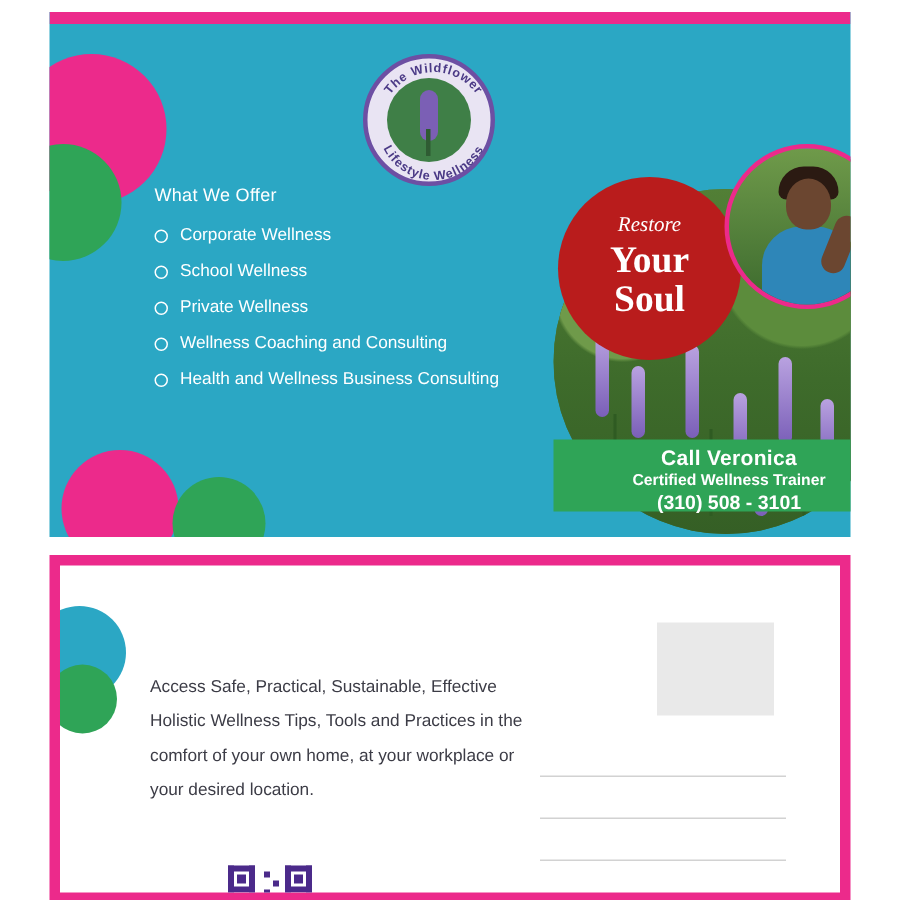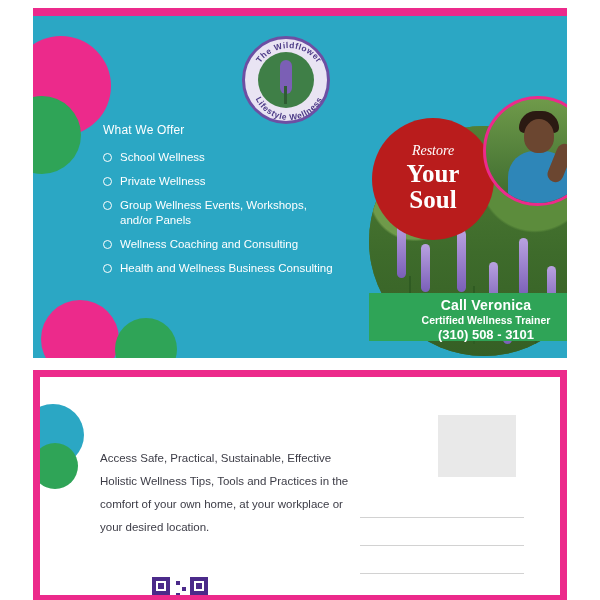--- a/index.html
+++ b/index.html
@@ -370,30 +370,29 @@
         <textPath href="#arcBot" startOffset="50%" text-anchor="middle">Lifestyle Wellness</textPath>
       </text>
     </svg>
   </div>
 
   <div class="offers">
     <div class="offers-title">What We Offer</div>
 
     <div class="offer-row">
       <span class="offer-bullet"></span>
+      <span class="offer-label">Corporate Wellness</span>
+    </div>
+    <div class="offer-row">
+      <span class="offer-bullet"></span>
       <span class="offer-label">School Wellness</span>
     </div>
     <div class="offer-row">
       <span class="offer-bullet"></span>
       <span class="offer-label">Private Wellness</span>
-    </div>
-    <div class="offer-row">
-      <span class="offer-bullet"></span>
-      <span class="offer-label">Group Wellness Events, Workshops,
-and/or Panels</span>
     </div>
     <div class="offer-row">
       <span class="offer-bullet"></span>
       <span class="offer-label">Wellness Coaching and Consulting</span>
     </div>
     <div class="offer-row">
       <span class="offer-bullet"></span>
       <span class="offer-label">Health and Wellness Business Consulting</span>
     </div>
   </div>

